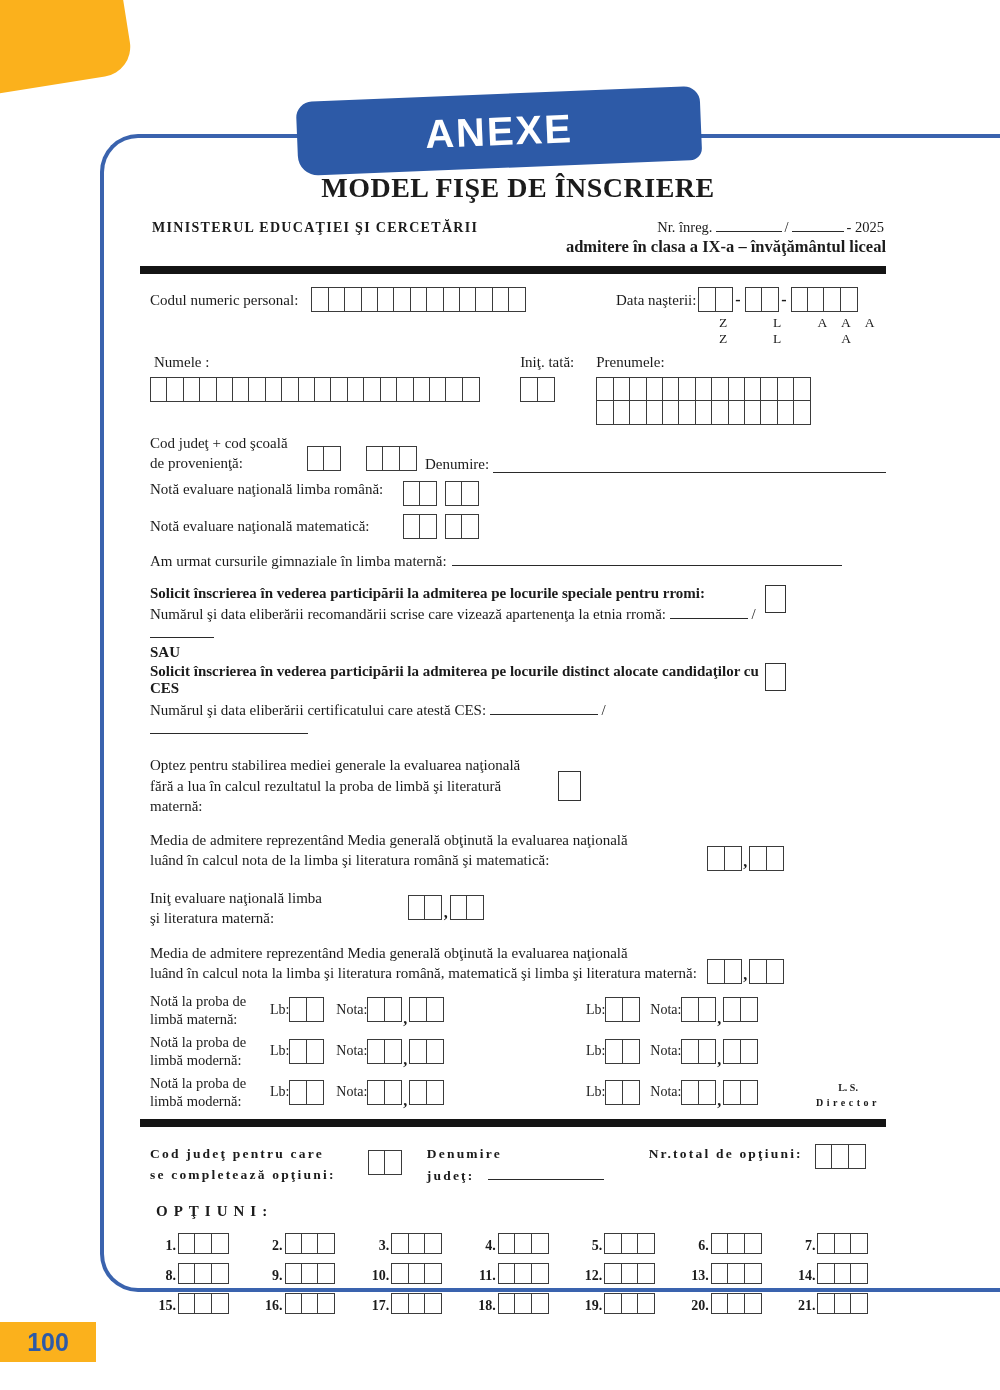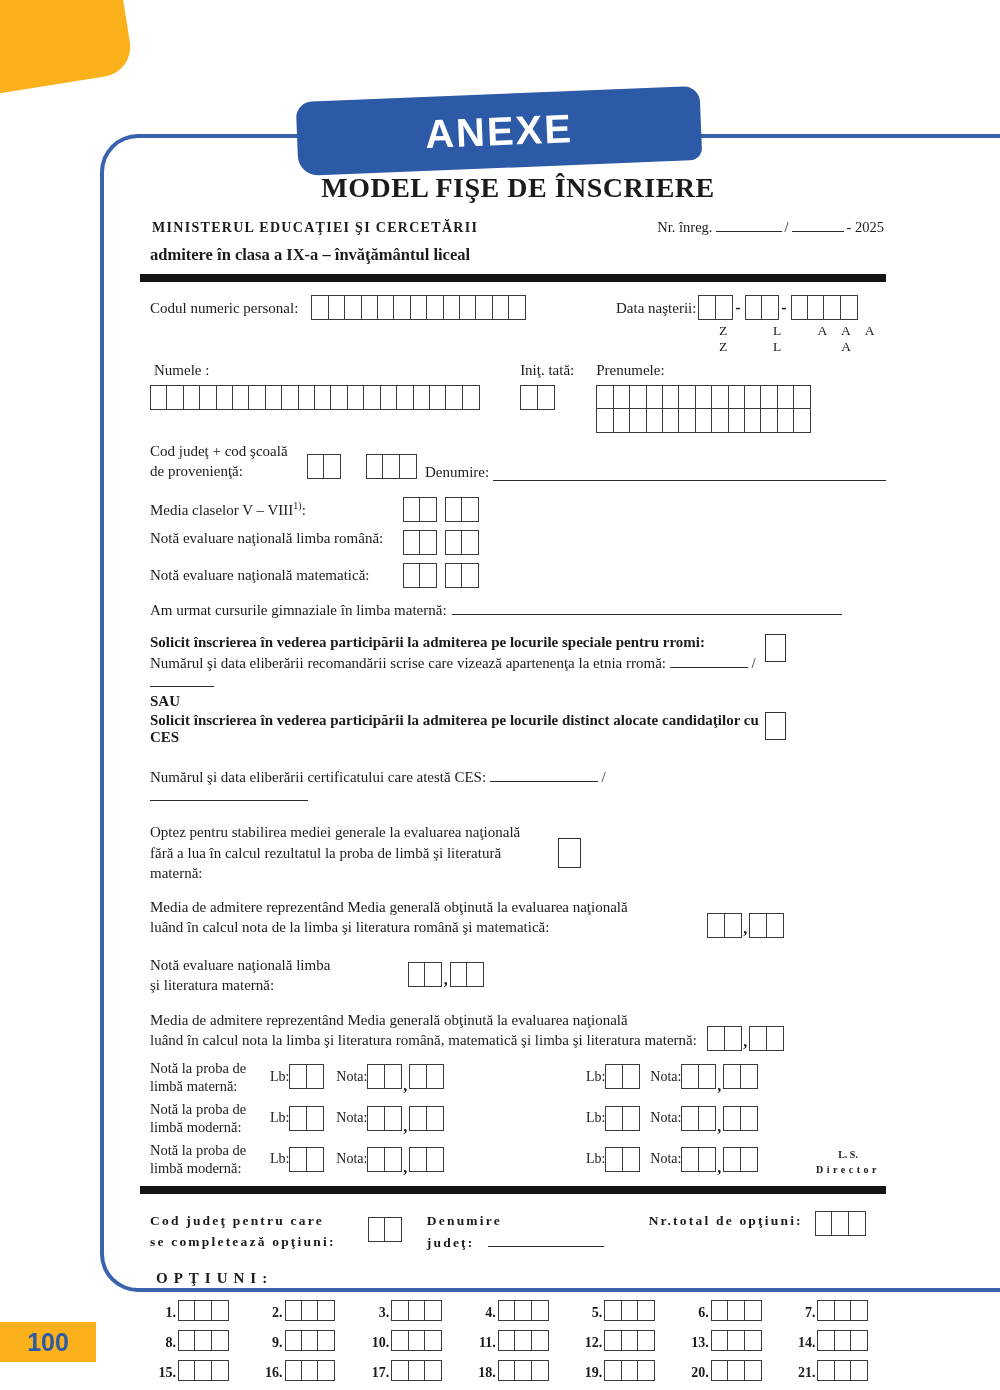--- a/index.html
+++ b/index.html
@@ -15,21 +15,21 @@
   .banner span{font-family:"Liberation Sans",sans-serif;font-weight:bold;font-size:40px;color:#fff;letter-spacing:2px}
   .pagenum{position:absolute;left:0;top:1322px;width:96px;height:40px;background:#FBB11C;
           display:flex;align-items:center;justify-content:center;
           font-family:"Liberation Sans",sans-serif;font-weight:bold;font-size:25px;color:#2D5AA7}
   .content{position:absolute;left:150px;top:172px;width:736px}
   .title{text-align:center;font-size:28px;font-weight:bold;letter-spacing:.5px}
   .minrow{display:flex;justify-content:space-between;align-items:baseline;margin-top:13px;padding:0 2px}
   .ministry{font-weight:bold;font-size:14px;letter-spacing:1.3px}
   .reg{font-size:14.5px;display:flex;align-items:baseline;gap:3px}
   .sub1{text-align:center;font-weight:bold;font-size:14.5px;margin-top:9px}
-  .sub2{text-align:left;font-weight:bold;font-size:16.5px;margin-top:9px}
+  .sub2{text-align:right;font-weight:bold;font-size:16.5px;margin-top:1px}
   .bar{height:8px;background:#141414;margin-top:9px;margin-left:-10px}
   .row{display:flex}
   .lbl{font-size:15px}
   .lbl2{font-size:14px}
   .bold{font-weight:bold}
   .boxes{display:inline-flex;flex:none}
   .box{width:18px;height:25px;border:1.6px solid #3b3b3b;background:#fff;margin-right:-1.6px;flex:none}
   .chk{width:21px;height:28px;border:1.9px solid #333;background:#fff;flex:none}
   .blank{display:inline-block;border-bottom:1.2px solid #2a2a2a;height:15px;vertical-align:baseline}
   .comma{font-weight:bold;font-size:16px;align-self:flex-end;margin:0 2px 0 3px}
@@ -201,31 +201,20 @@
       </span>
     <span class="boxes" style="margin-left:26px;margin-bottom:2px">
         <span class="box"></span>
         <span class="box"></span>
         <span class="box"></span>
       </span>
     <span class="lbl" style="margin-left:10px">Denumire:</span>
     <span class="blank" style="flex:1;margin-left:4px"></span>
   </div>
 
-  <div class="row" style="margin-top:16px;align-items:center">
-    <span class="lbl" style="width:253px"><span>Media claselor V – VIII</span><sup>1)</sup><span>:</span></span>
-    <span class="boxes">
-        <span class="box"></span>
-        <span class="box"></span>
-      </span>
-    <span class="boxes grpgap">
-        <span class="box"></span>
-        <span class="box"></span>
-      </span>
-  </div>
   <div class="row" style="margin-top:8px;align-items:flex-start">
     <span class="lbl" style="width:253px">Notă evaluare naţională limba română:</span>
     <span class="boxes">
         <span class="box"></span>
         <span class="box"></span>
       </span>
     <span class="boxes grpgap">
         <span class="box"></span>
         <span class="box"></span>
       </span>
@@ -257,21 +246,21 @@
         <span class="blank" style="width:64px"></span>
       </div>
     </div>
     <span class="chk" style="margin-right:100px"></span>
   </div>
   <div class="lbl bold" style="margin-top:2px">SAU</div>
 
   <div class="row" style="margin-top:2px;align-items:flex-start">
     <div style="flex:1">
       <div class="lbl bold">Solicit înscrierea în vederea participării la admiterea pe locurile distinct alocate candidaţilor cu CES</div>
-      <div class="lbl" style="margin-top:21px">
+      <div class="lbl" style="margin-top:3px">
         <span>Numărul şi data eliberării certificatului care atestă CES:</span>
         <span class="blank" style="width:108px"></span>
         <span>/</span>
         <span class="blank" style="width:158px"></span>
       </div>
     </div>
     <span class="chk" style="margin-right:100px"></span>
   </div>
 
   <div class="row" style="margin-top:17px;align-items:center">
@@ -295,21 +284,21 @@
       <span class="comma">,</span>
       <span class="boxes">
           <span class="box"></span>
           <span class="box"></span>
         </span>
     </span>
   </div>
 
   <div class="row" style="margin-top:17px;align-items:center">
     <div class="lbl" style="width:258px;line-height:1.35">
-      <span style="display:block">Notă evaluare naţională limba</span>
+      <span style="display:block">Iniţ evaluare naţională limba</span>
       <span style="display:block">şi literatura maternă:</span>
     </div>
     <span class="boxes">
         <span class="box"></span>
         <span class="box"></span>
       </span>
     <span class="comma" style="align-self:flex-end;margin-bottom:6px">,</span>
     <span class="boxes">
         <span class="box"></span>
         <span class="box"></span>

